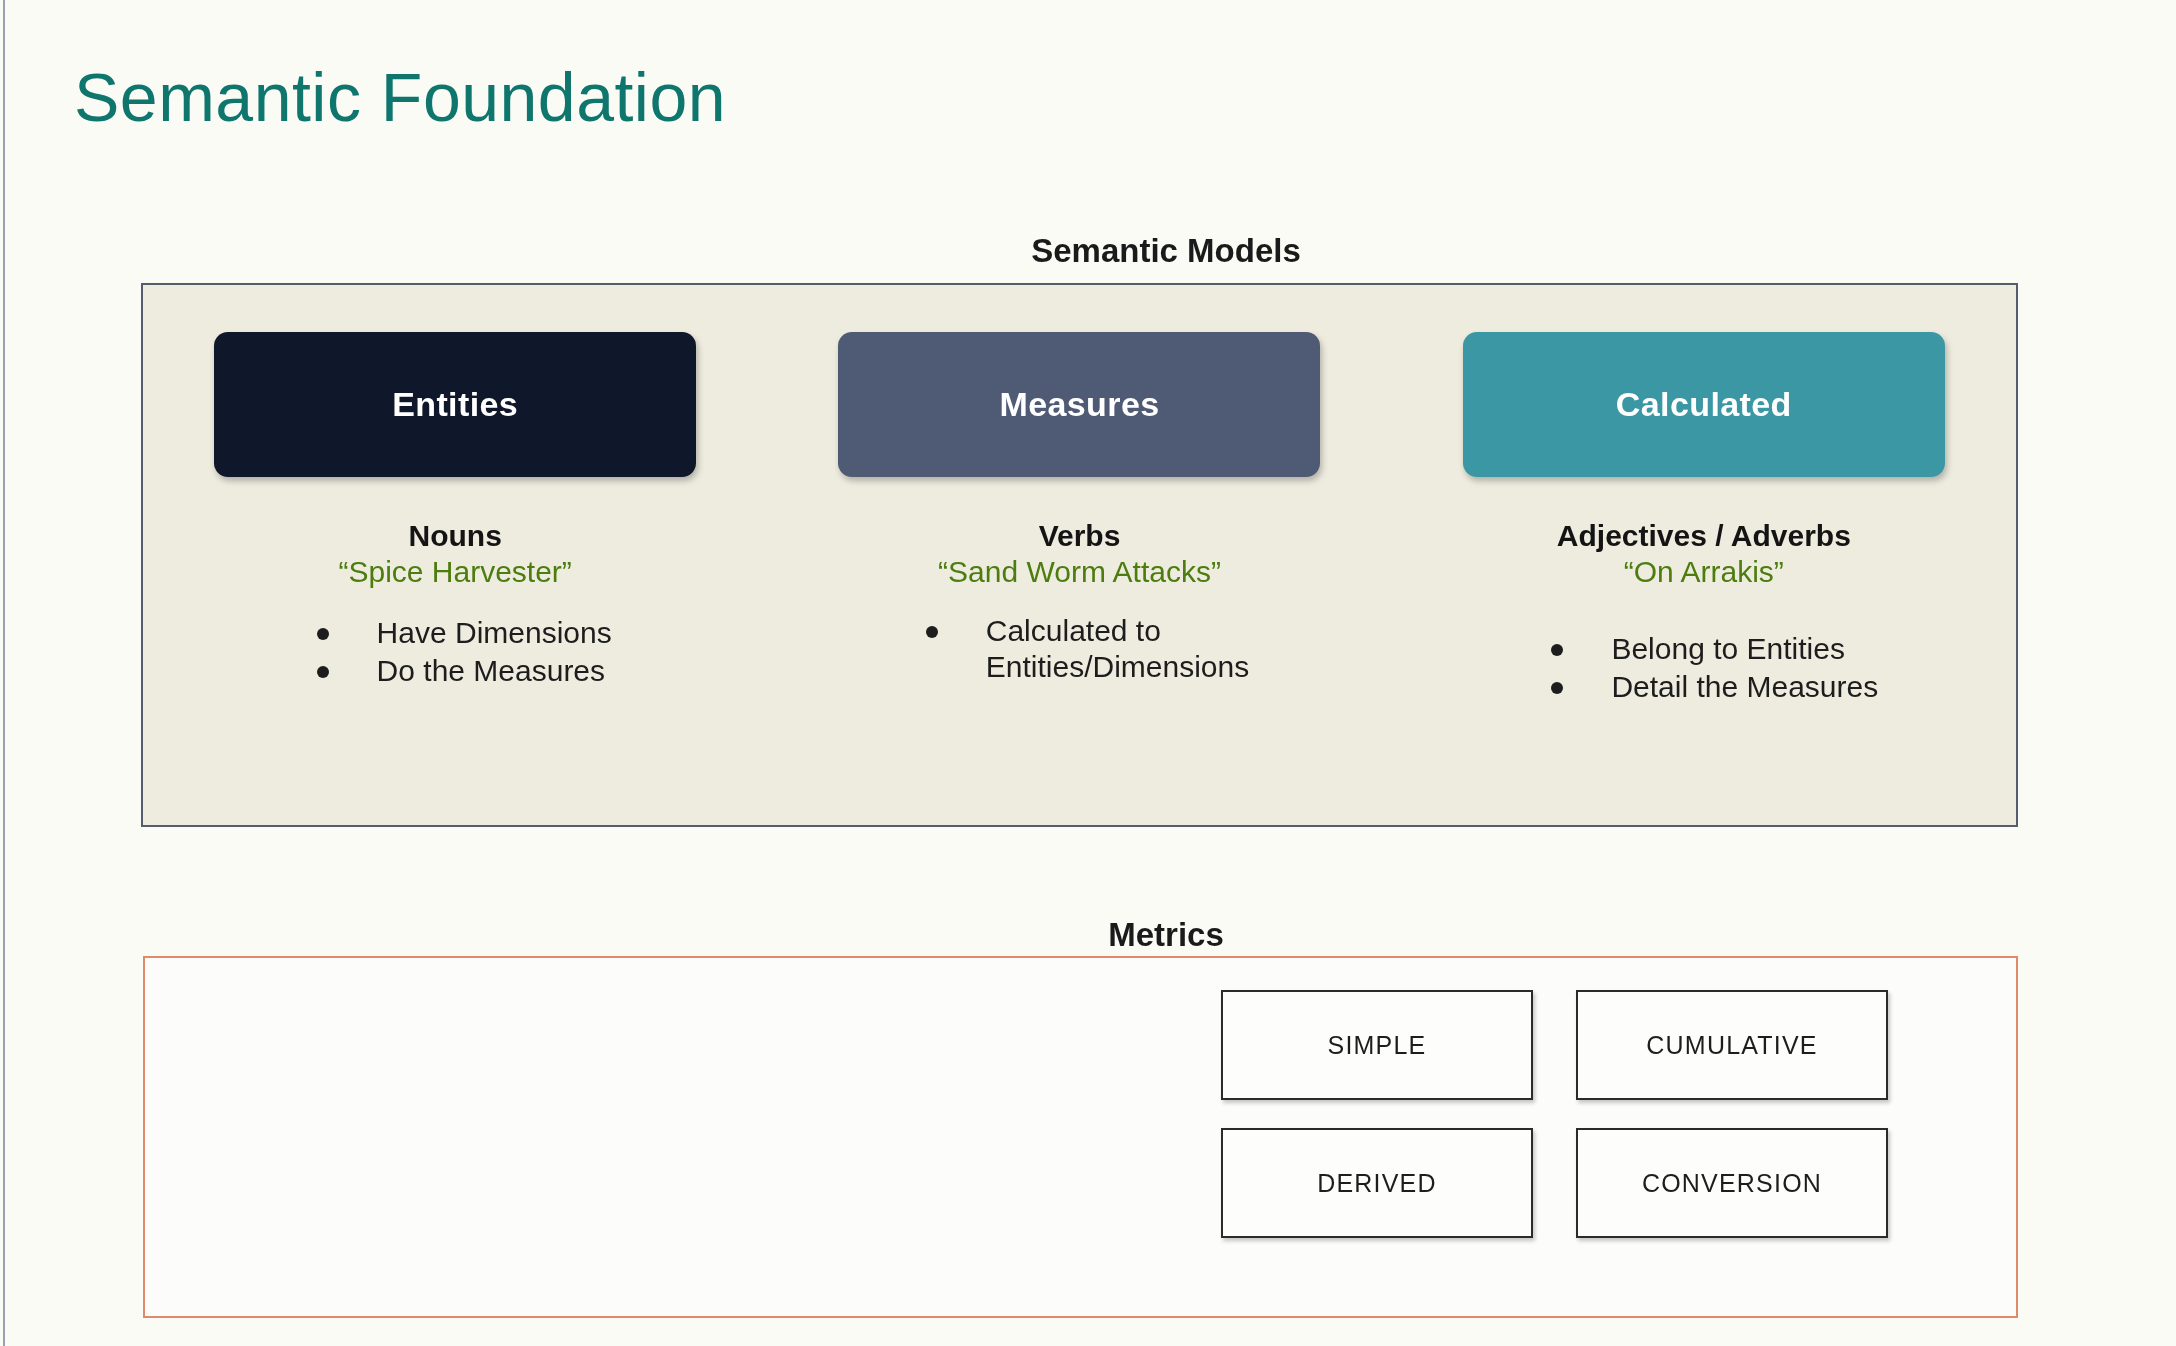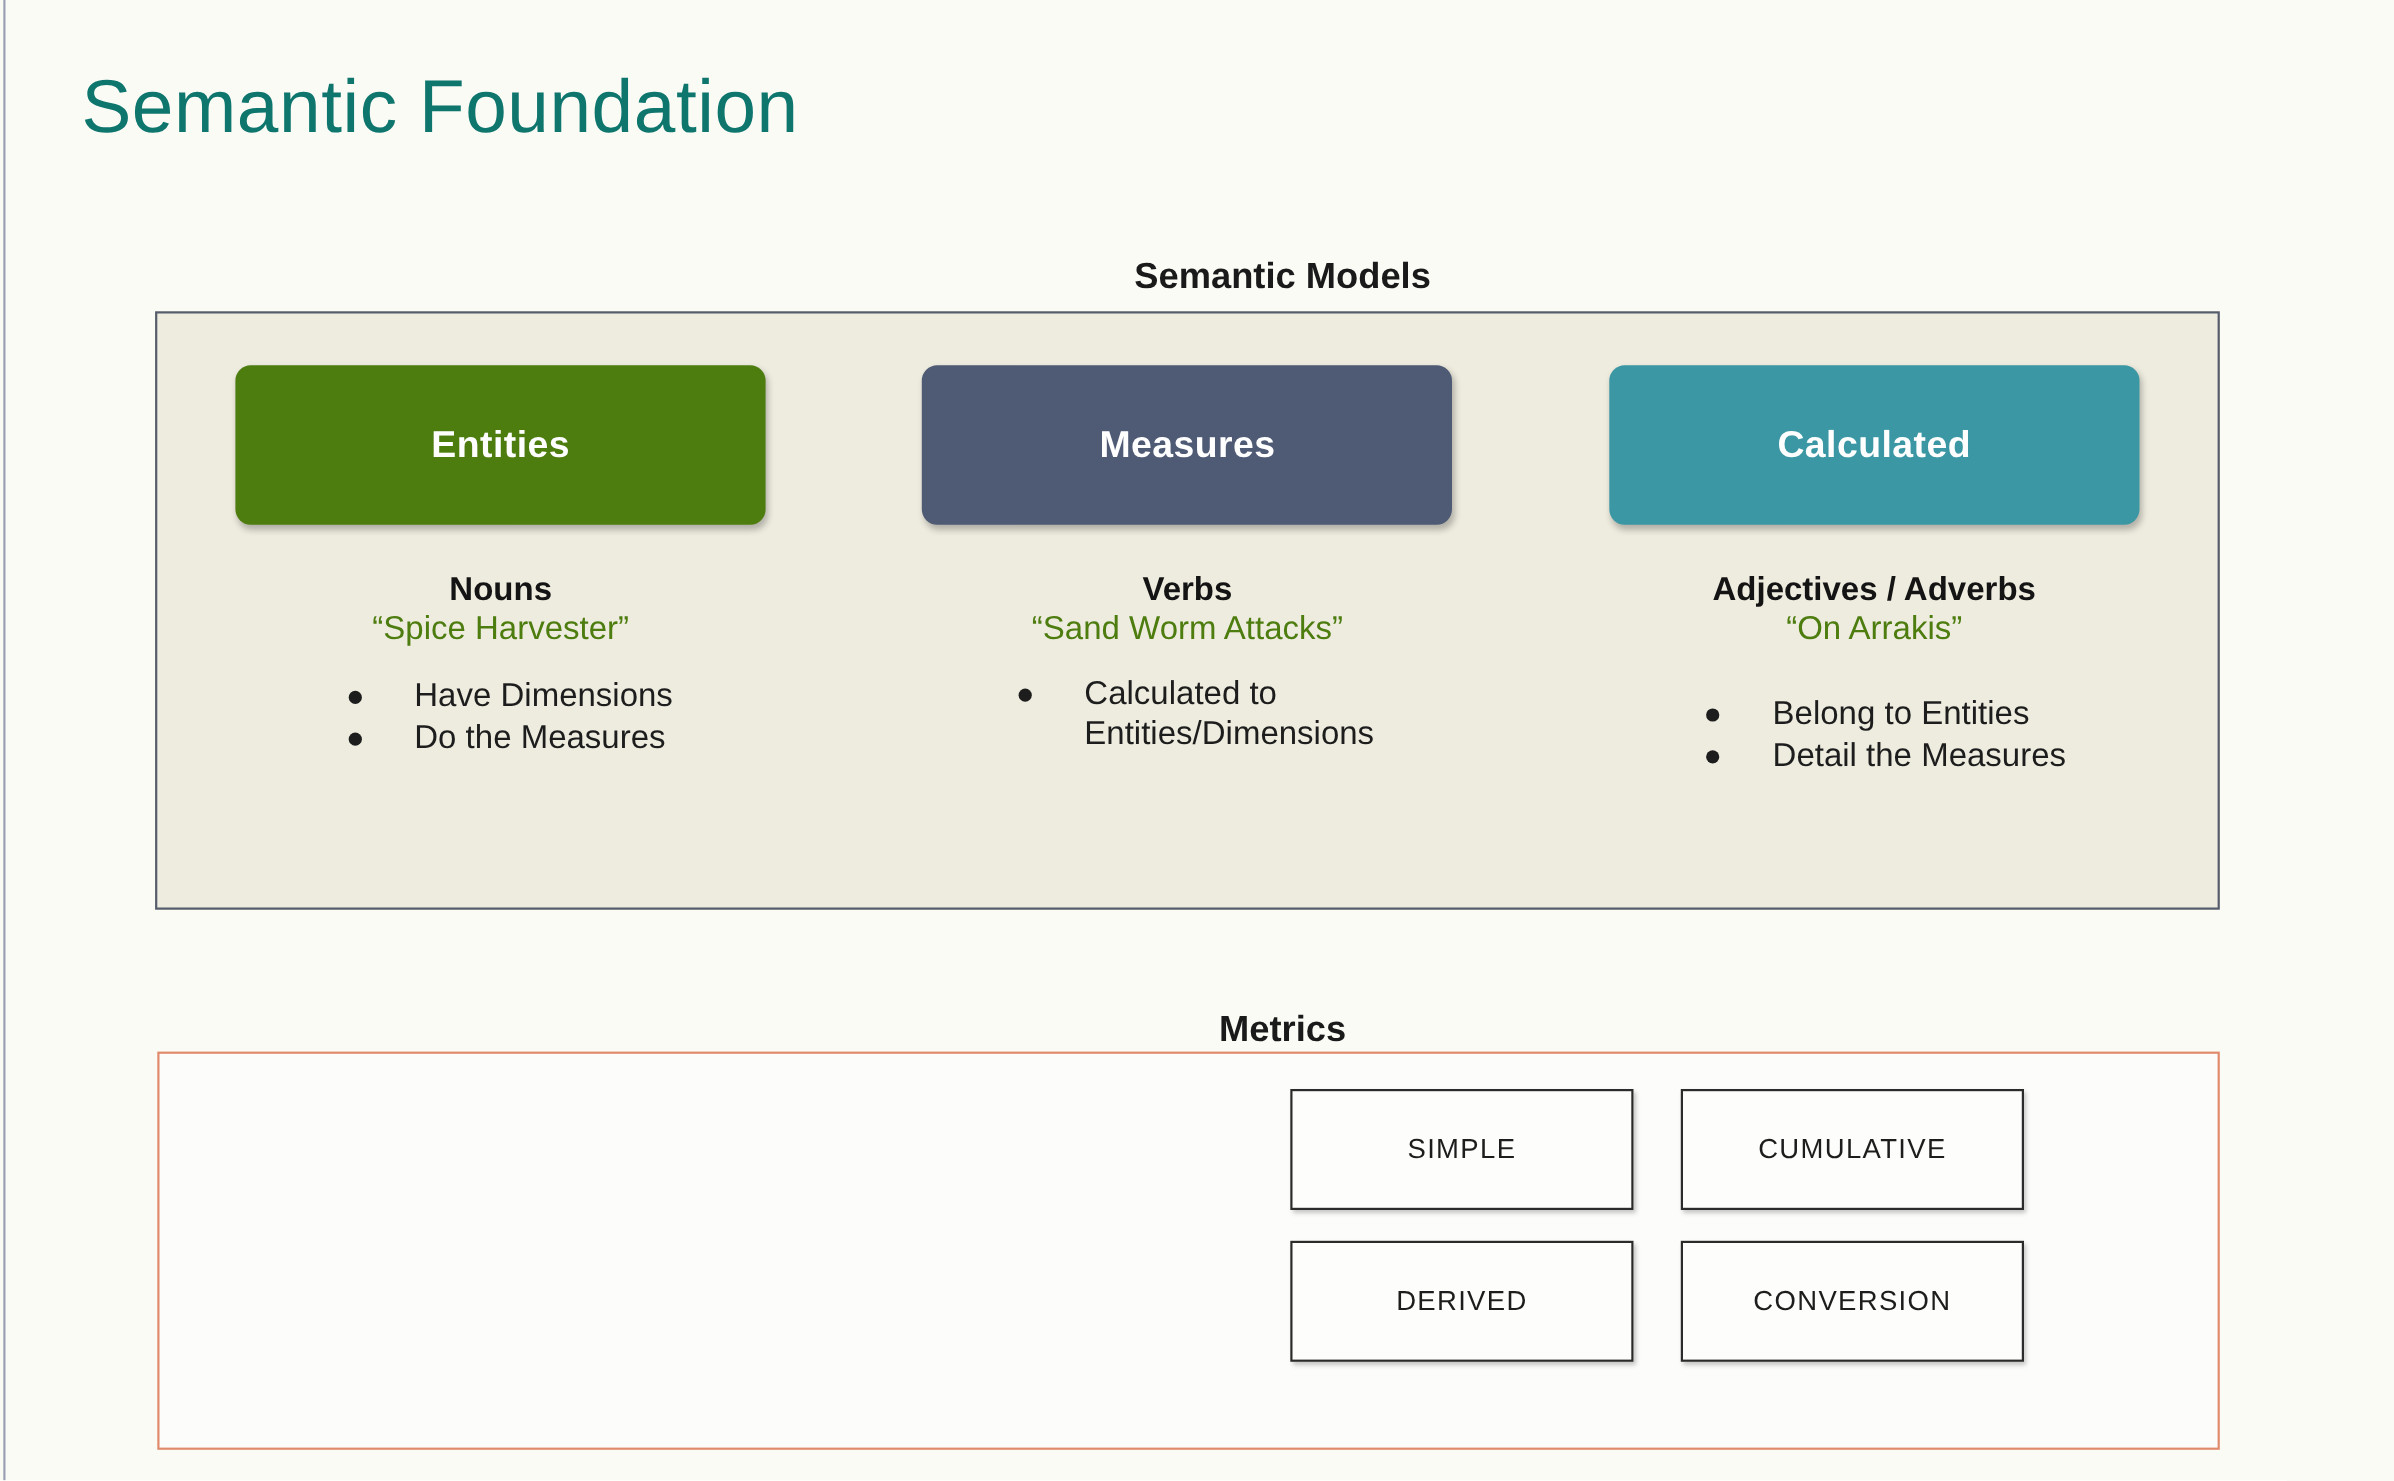--- a/index.html
+++ b/index.html
@@ -160,21 +160,21 @@
     position: absolute;
     left: 146px;
     top: 100px;
     width: 700px;
     font-size: 34px;
     color: #1d1d1d;
     line-height: 1.30;
   }
   #metric-boxes {
     position: absolute;
-    left: 1028px;
+    left: 1076px;
     top: 32px;
     display: grid;
     grid-template-columns: 312px 312px;
     grid-template-rows: 110px 110px;
     column-gap: 43px;
     row-gap: 28px;
   }
   .metric-box {
     background: #fdfdfb;
     border: 2px solid #2b2b2b;
@@ -196,21 +196,21 @@
   <div id="left-rule"></div>
 
   <div id="page-title">Semantic Foundation</div>
 
   <div id="semantic-models-heading" class="section-heading">Semantic Models</div>
 
   <div id="semantic-models-panel" style="background: rgb(238, 236, 223); border-color: rgb(85, 92, 107);">
     <div class="sm-columns">
 
       <div class="sm-col" id="sm-col-entities">
-        <div class="pill" id="pill-entities" style="background: #4d7c0f;">
+        <div class="pill" id="pill-entities" style="background: #0f172a;">
           <span>Entities</span>
         </div>
         <div class="sm-col-title">Nouns</div>
         <div class="sm-col-example">“Spice Harvester”</div>
         <ul class="sm-bullets">
           <li>
             <span class="bullet-dot"></span>
             <span>Have Dimensions</span>
           </li>
           <li>

